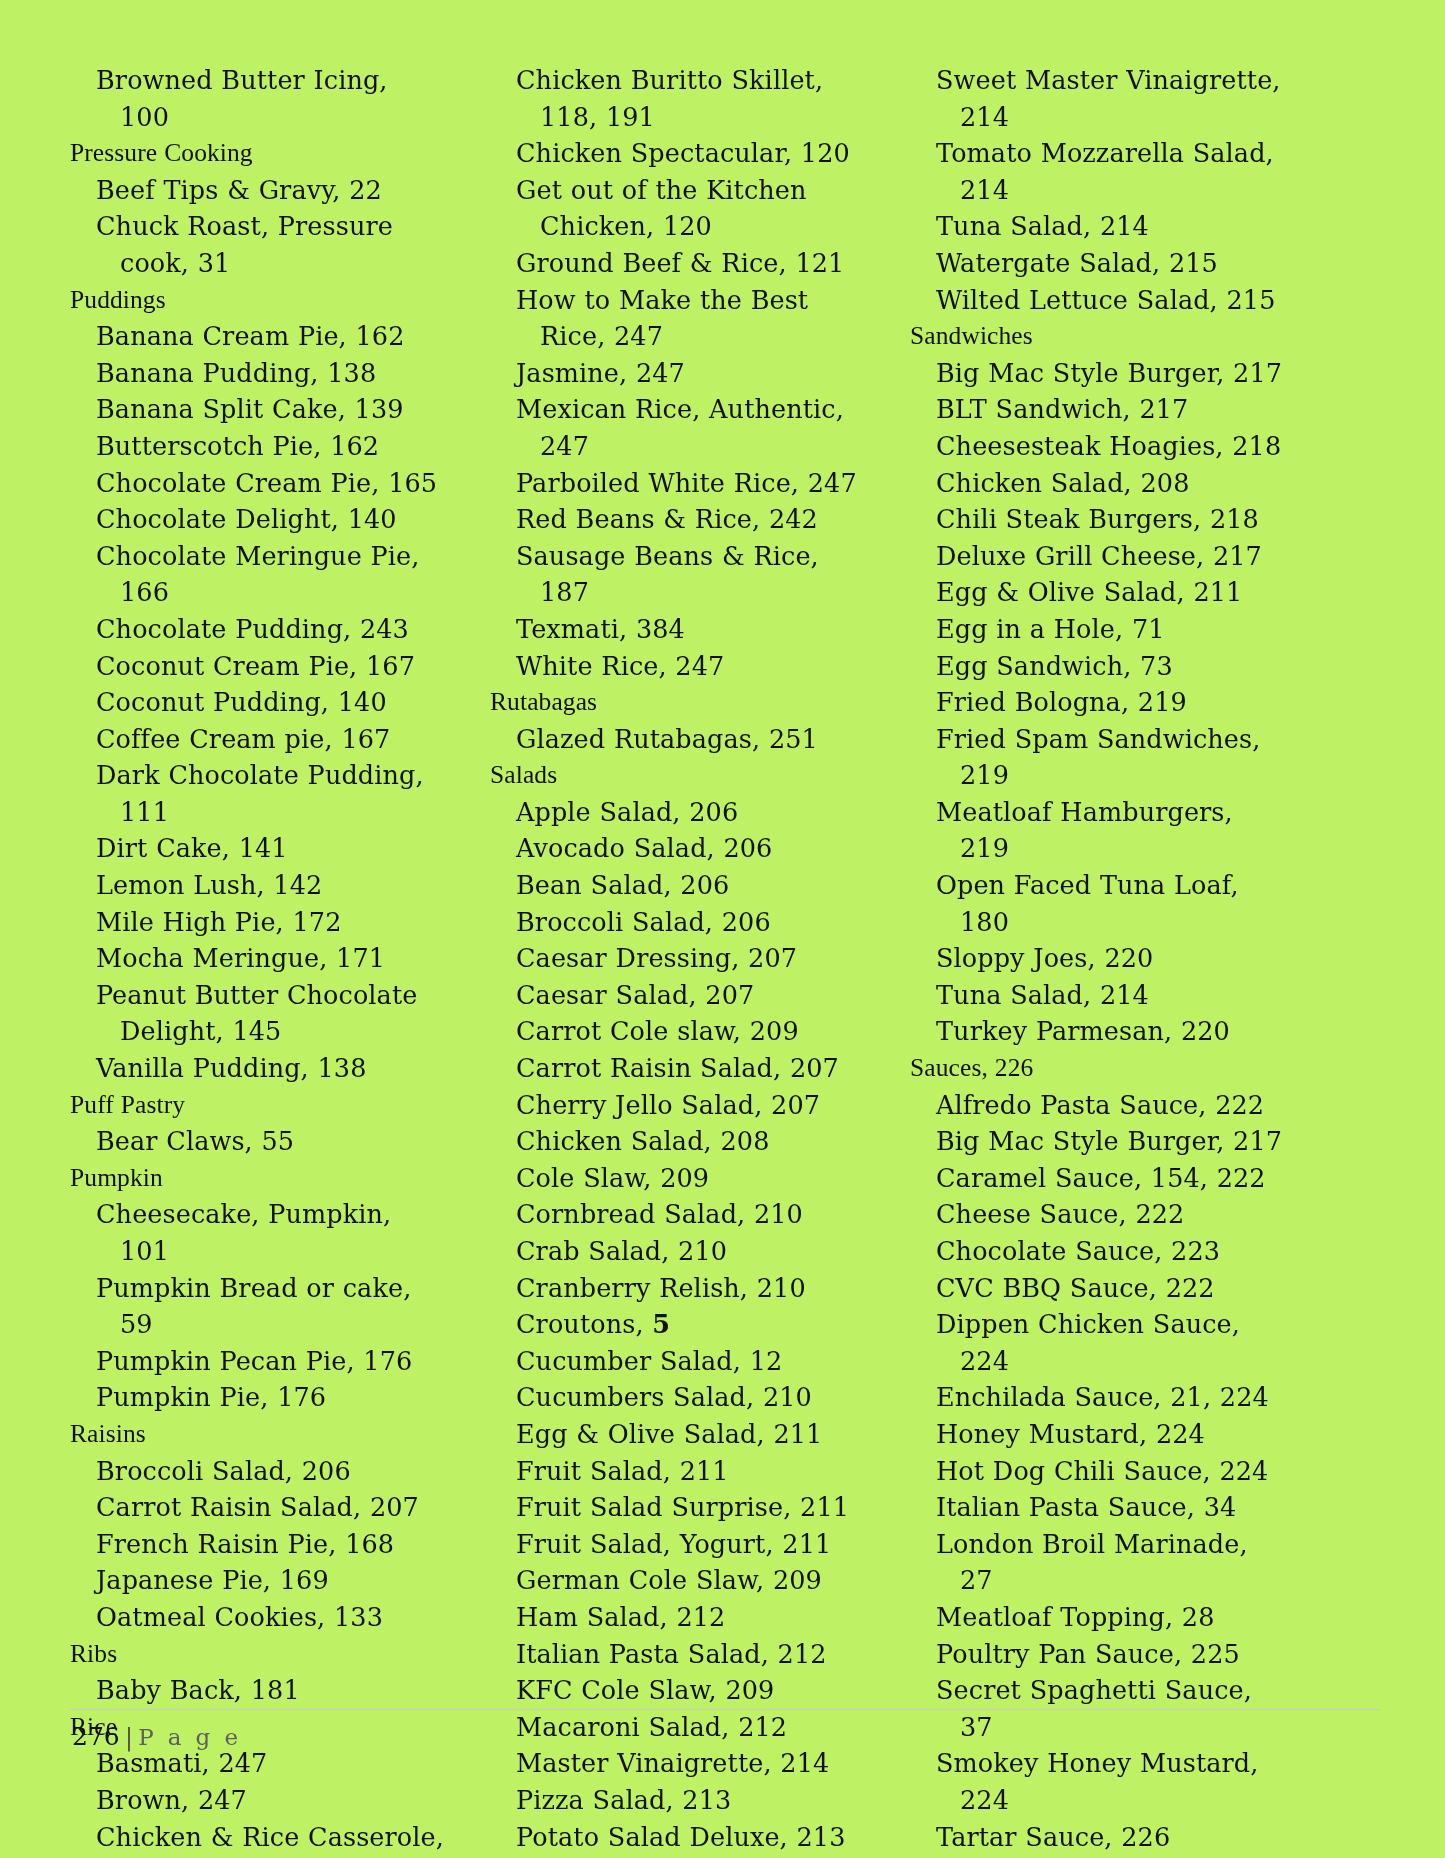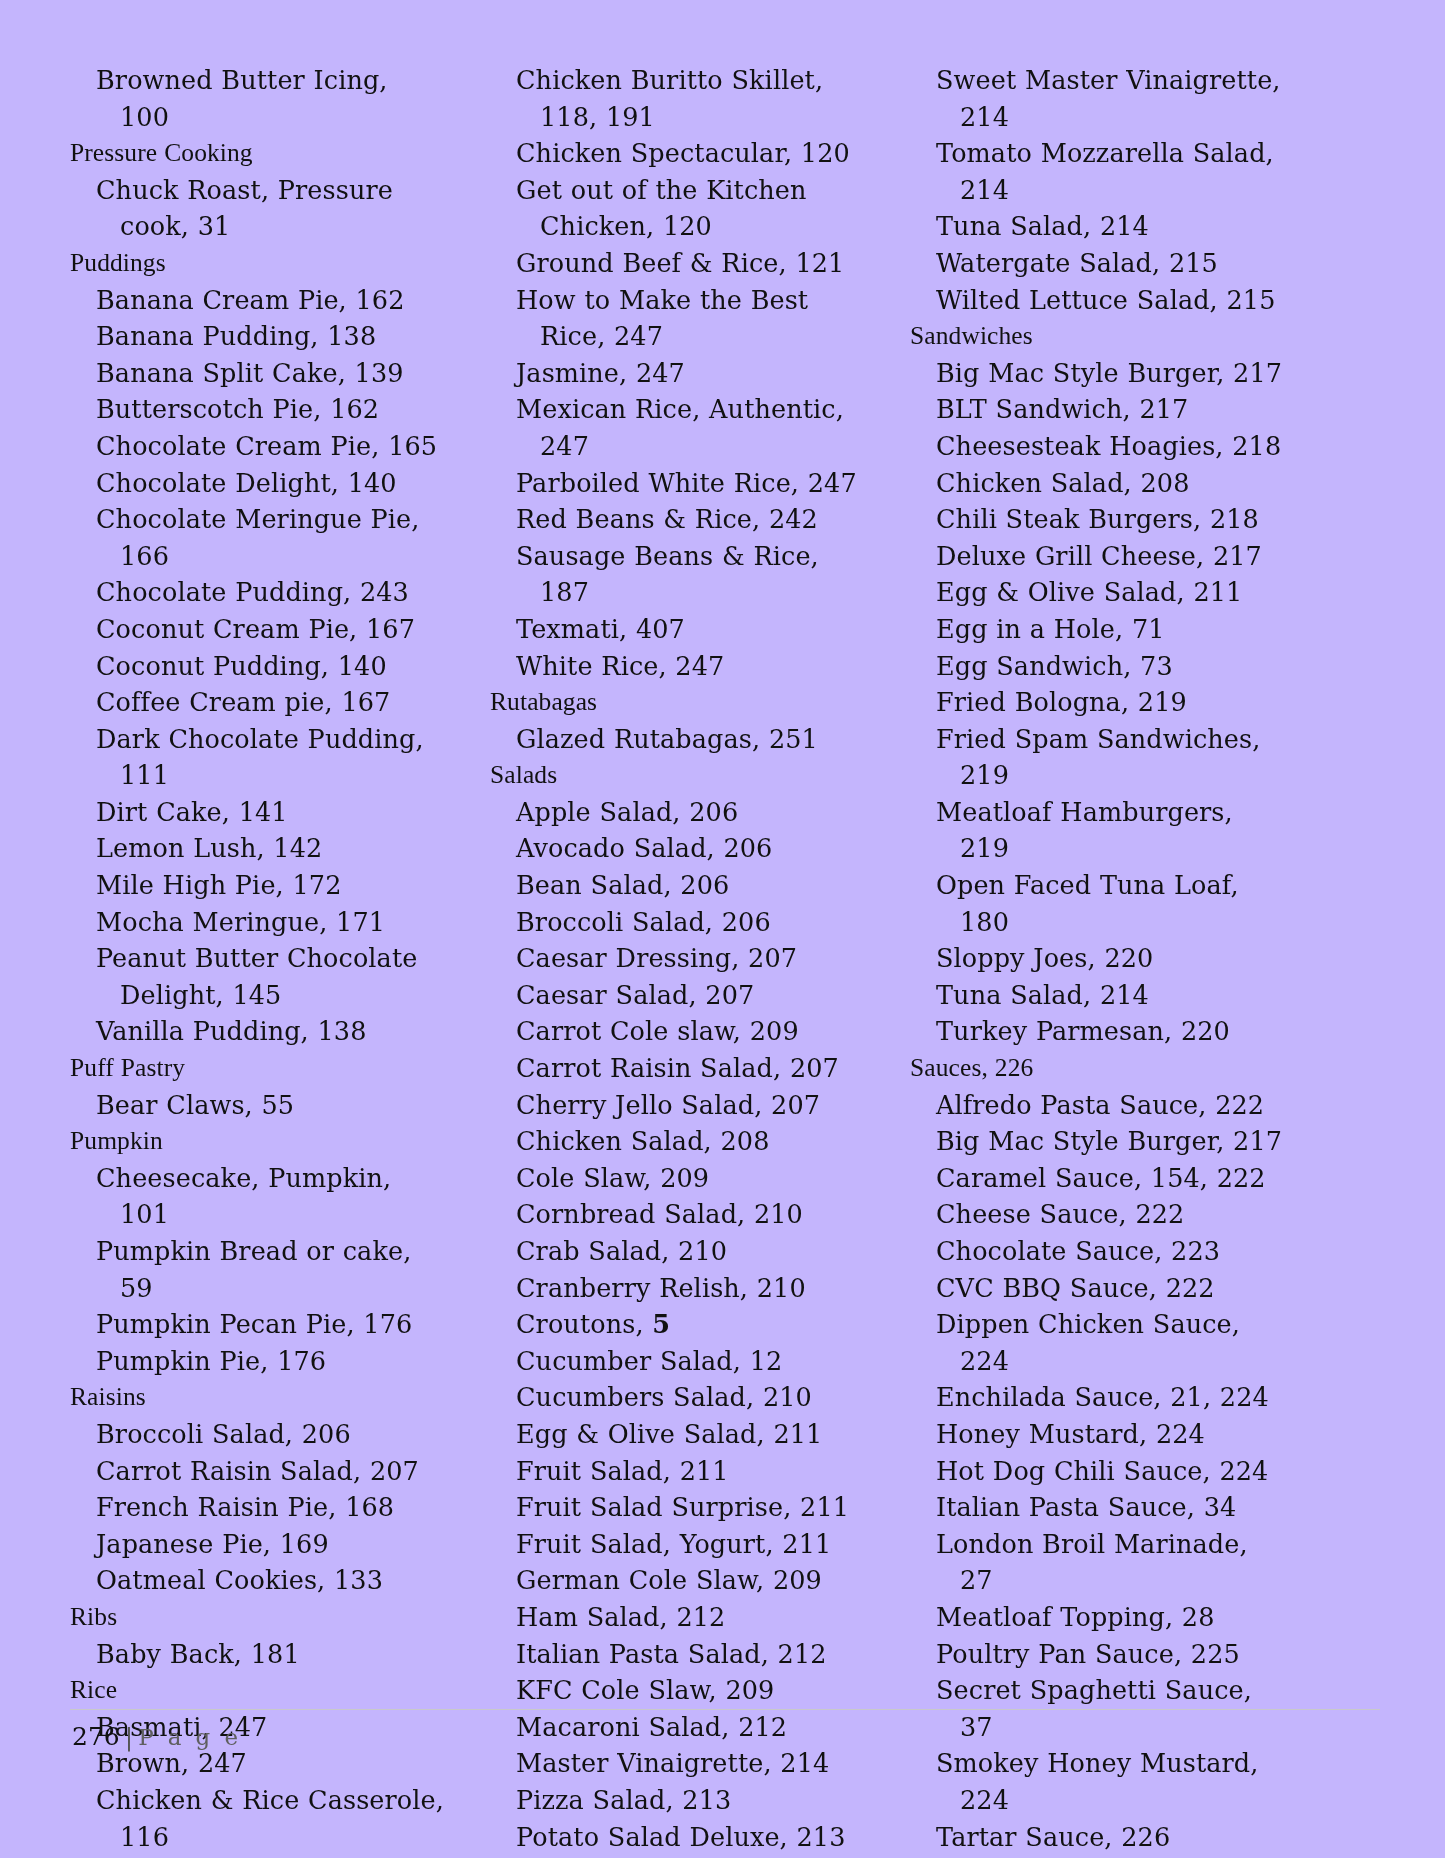--- a/index.html
+++ b/index.html
@@ -4,21 +4,21 @@
 <style>
   html, body {
     margin: 0;
     padding: 0;
     background: #ffffff;
   }
   .page {
     position: relative;
     width: 1445px;
     height: 1858px;
-    background: #c4b5fd;
+    background: #bef264;
     box-sizing: border-box;
     font-family: "DejaVu Serif", "Liberation Serif", serif;
     color: #111111;
     overflow: hidden;
   }
   .index-columns {
     position: absolute;
     left: 70px;
     top: 62px;
     width: 1310px;
@@ -88,20 +88,21 @@
 </style>
 </head>
 <body>
 
 <div class="page">
 
   <div class="index-columns">
     <div class="index-column">
         <div class="entry lvl1">Browned Butter Icing, 100</div>
         <div class="entry lvl0">Pressure Cooking</div>
+        <div class="entry lvl1">Beef Tips &amp; Gravy, 22</div>
         <div class="entry lvl1">Chuck Roast, Pressure cook, 31</div>
         <div class="entry lvl0">Puddings</div>
         <div class="entry lvl1">Banana Cream Pie, 162</div>
         <div class="entry lvl1">Banana Pudding, 138</div>
         <div class="entry lvl1">Banana Split Cake, 139</div>
         <div class="entry lvl1">Butterscotch Pie, 162</div>
         <div class="entry lvl1">Chocolate Cream Pie, 165</div>
         <div class="entry lvl1">Chocolate Delight, 140</div>
         <div class="entry lvl1">Chocolate Meringue Pie, 166</div>
         <div class="entry lvl1">Chocolate Pudding, 243</div>
@@ -139,21 +140,21 @@
         <div class="entry lvl1">Chicken Buritto Skillet, 118, 191</div>
         <div class="entry lvl1">Chicken Spectacular, 120</div>
         <div class="entry lvl1">Get out of the Kitchen Chicken, 120</div>
         <div class="entry lvl1">Ground Beef &amp; Rice, 121</div>
         <div class="entry lvl1">How to Make the Best Rice, 247</div>
         <div class="entry lvl1">Jasmine, 247</div>
         <div class="entry lvl1">Mexican Rice, Authentic, 247</div>
         <div class="entry lvl1">Parboiled White Rice, 247</div>
         <div class="entry lvl1">Red Beans &amp; Rice, 242</div>
         <div class="entry lvl1">Sausage Beans &amp; Rice, 187</div>
-        <div class="entry lvl1">Texmati, 407</div>
+        <div class="entry lvl1">Texmati, 384</div>
         <div class="entry lvl1">White Rice, 247</div>
         <div class="entry lvl0">Rutabagas</div>
         <div class="entry lvl1">Glazed Rutabagas, 251</div>
         <div class="entry lvl0">Salads</div>
         <div class="entry lvl1">Apple Salad, 206</div>
         <div class="entry lvl1">Avocado Salad, 206</div>
         <div class="entry lvl1">Bean Salad, 206</div>
         <div class="entry lvl1">Broccoli Salad, 206</div>
         <div class="entry lvl1">Caesar Dressing, 207</div>
         <div class="entry lvl1">Caesar Salad, 207</div>

